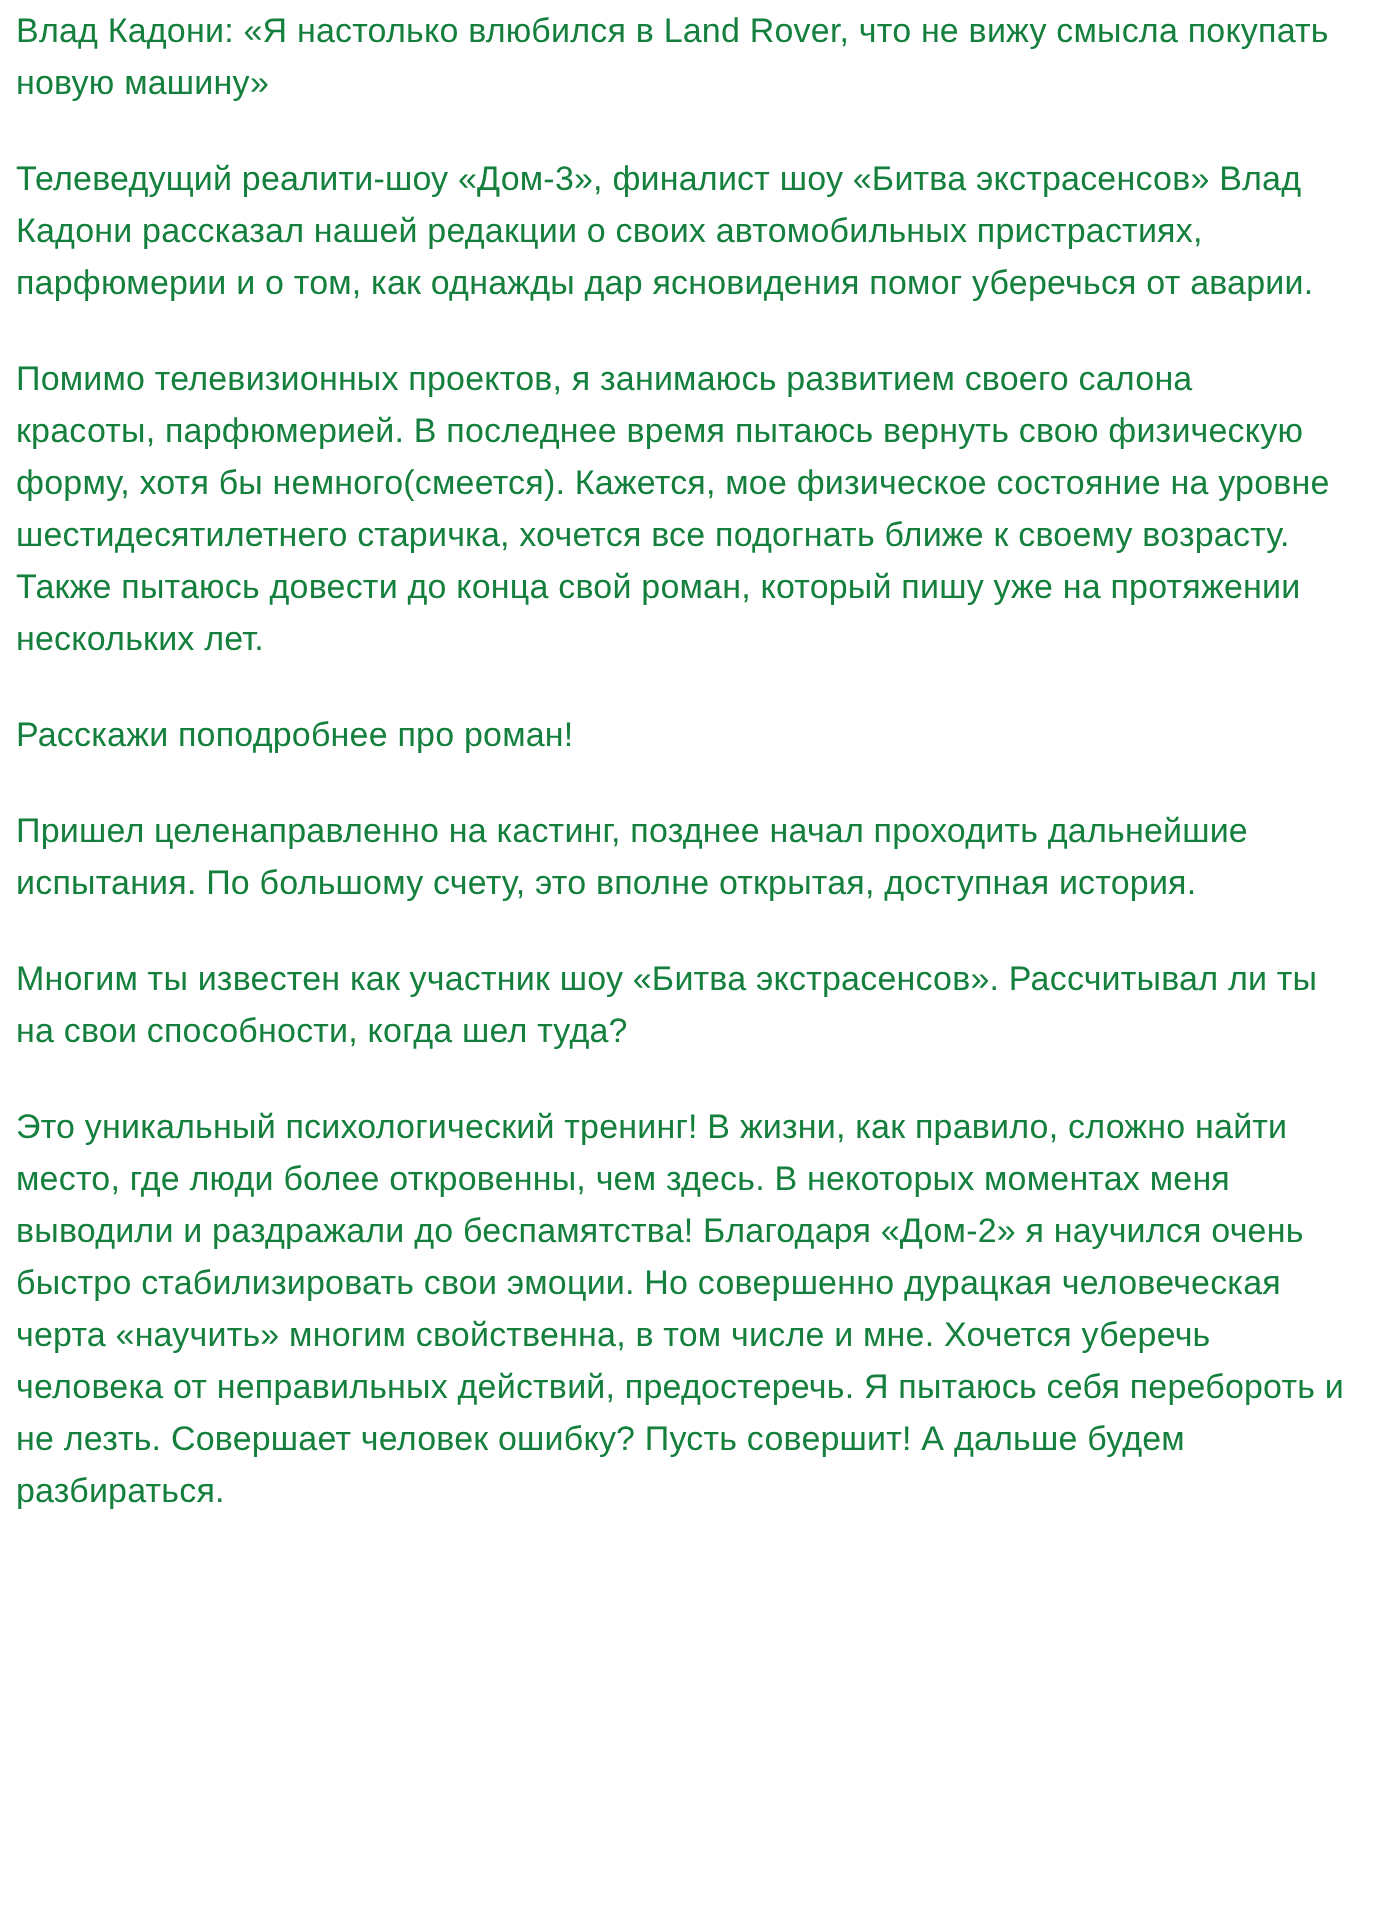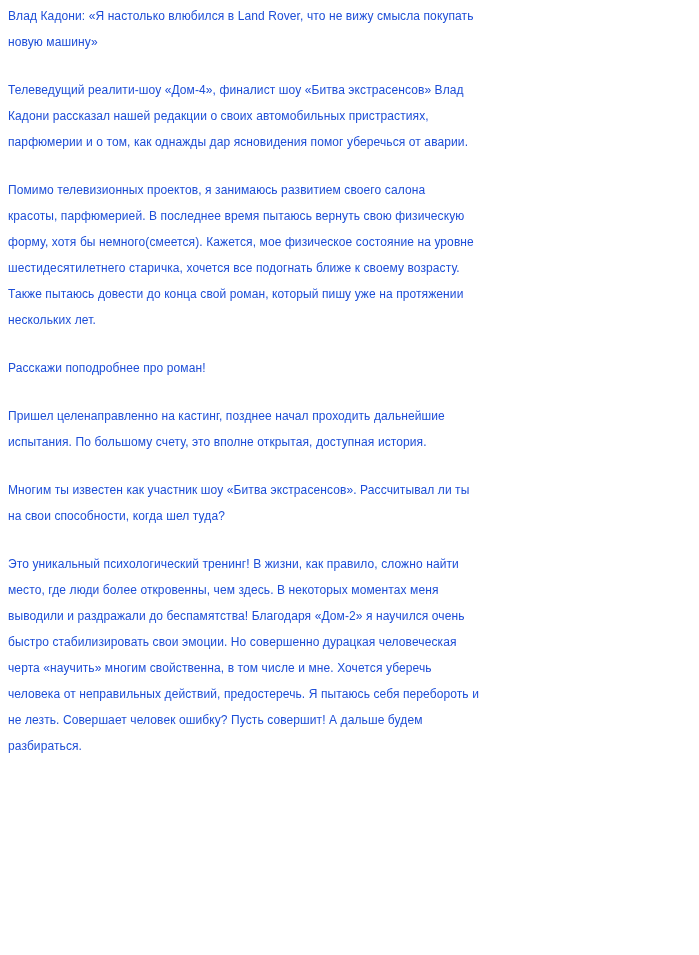--- a/index.html
+++ b/index.html
@@ -13,39 +13,39 @@
     overflow: hidden;
     font-family: "Liberation Sans", sans-serif;
     color: #2b2b2b;
   }
   .article {
     padding: 3px 0 0 8px;
   }
   .article h1,
   .article p {
     margin: 0 0 22px 0;
-    font-size: 12px;
+    font-size: 17px;
     font-weight: 400;
     line-height: 26px;
     letter-spacing: 0.1px;
     white-space: pre;       
-    color: #1d4ed8;
+    color: #15803d;
   }
   .article p:last-child {
     margin-bottom: 12px;
   }
 </style>
 </head>
 <body>
 
 <main class="article">
   <h1>Влад Кадони: «Я настолько влюбился в Land Rover, что не вижу смысла покупать
 новую машину»</h1>
 
-  <p>Телеведущий реалити-шоу «Дом-4», финалист шоу «Битва экстрасенсов» Влад
+  <p>Телеведущий реалити-шоу «Дом-3», финалист шоу «Битва экстрасенсов» Влад
 Кадони рассказал нашей редакции о своих автомобильных пристрастиях,
 парфюмерии и о том, как однажды дар ясновидения помог уберечься от аварии.</p>
 
 
   <p>Помимо телевизионных проектов, я занимаюсь развитием своего салона
 красоты, парфюмерией. В последнее время пытаюсь вернуть свою физическую
 форму, хотя бы немного(смеется). Кажется, мое физическое состояние на уровне
 шестидесятилетнего старичка, хочется все подогнать ближе к своему возрасту.
 Также пытаюсь довести до конца свой роман, который пишу уже на протяжении
 нескольких лет.</p>

